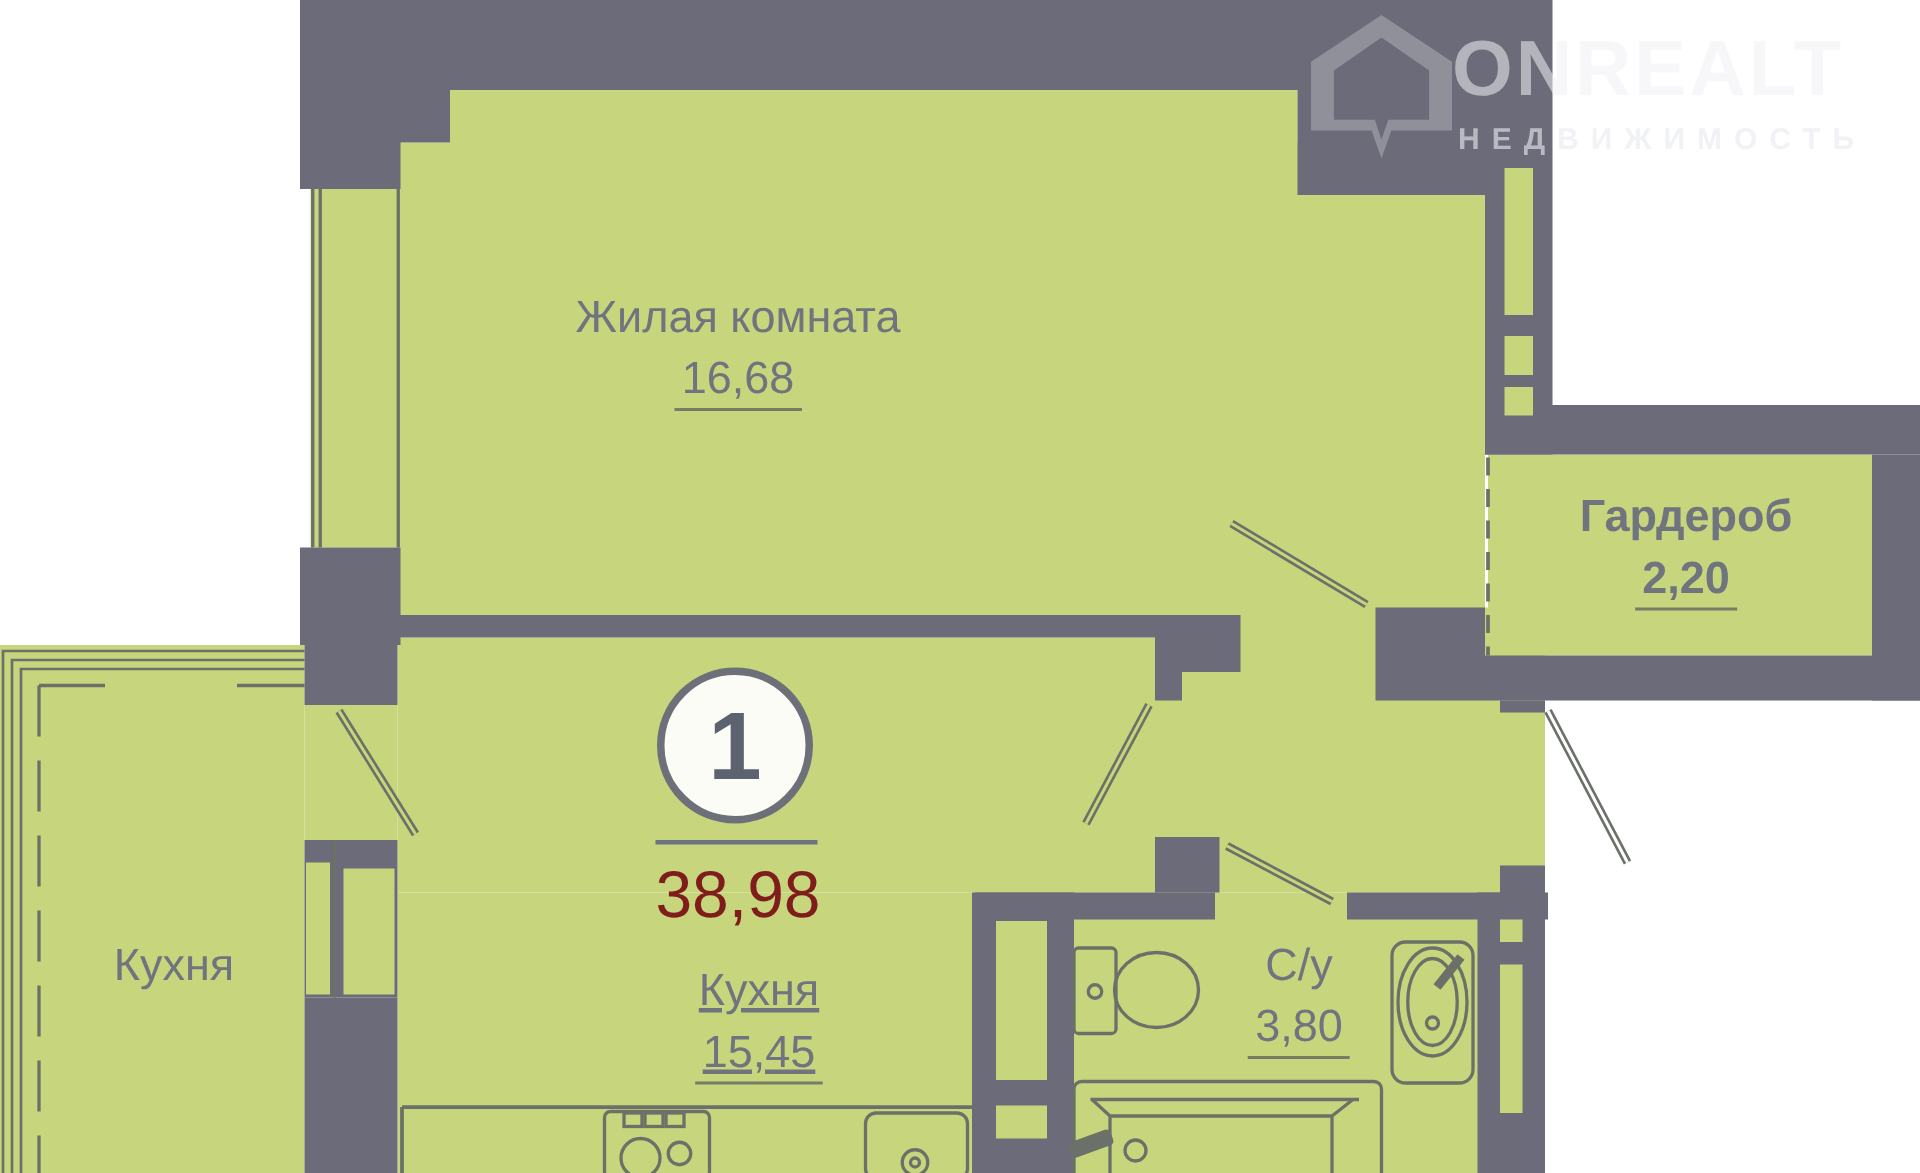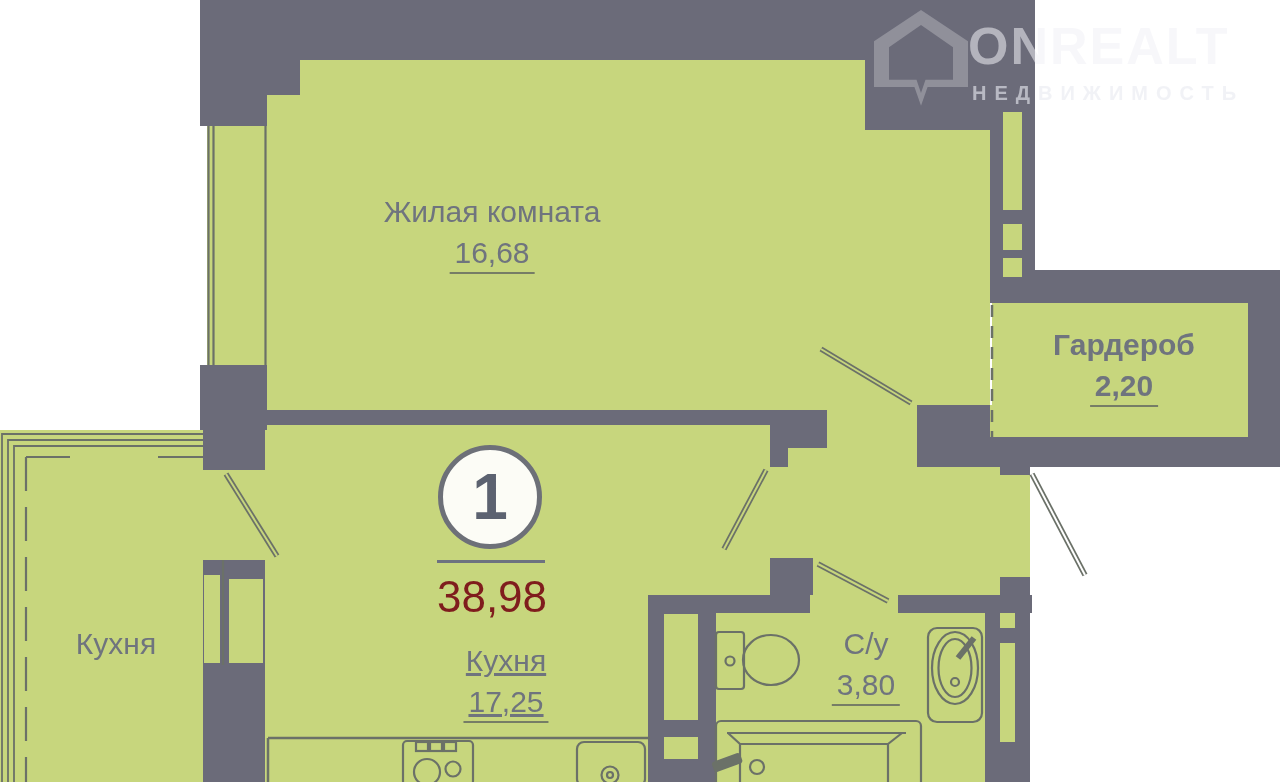--- a/index.html
+++ b/index.html
@@ -164,21 +164,21 @@
   </div>
   <div class="lbl" style="left:1124px;top:327px;font-weight:bold;">
     <div class="nm">Гардероб</div>
     <div class="ar"><span>2,20</span></div>
   </div>
   <div class="lbl" style="left:116px;top:626px;">
     <div class="nm">Кухня</div>
   </div>
   <div class="lbl" style="left:506px;top:643px;text-decoration:underline;">
     <div class="nm">Кухня</div>
-    <div class="ar"><span>17,25</span></div>
+    <div class="ar"><span>15,45</span></div>
   </div>
   <div class="lbl" style="left:866px;top:626px;">
     <div class="nm">С/у</div>
     <div class="ar"><span>3,80</span></div>
   </div>
 
   <div class="badge-circle">
     <span>1</span>
   </div>
   <div class="badge-line"></div>

